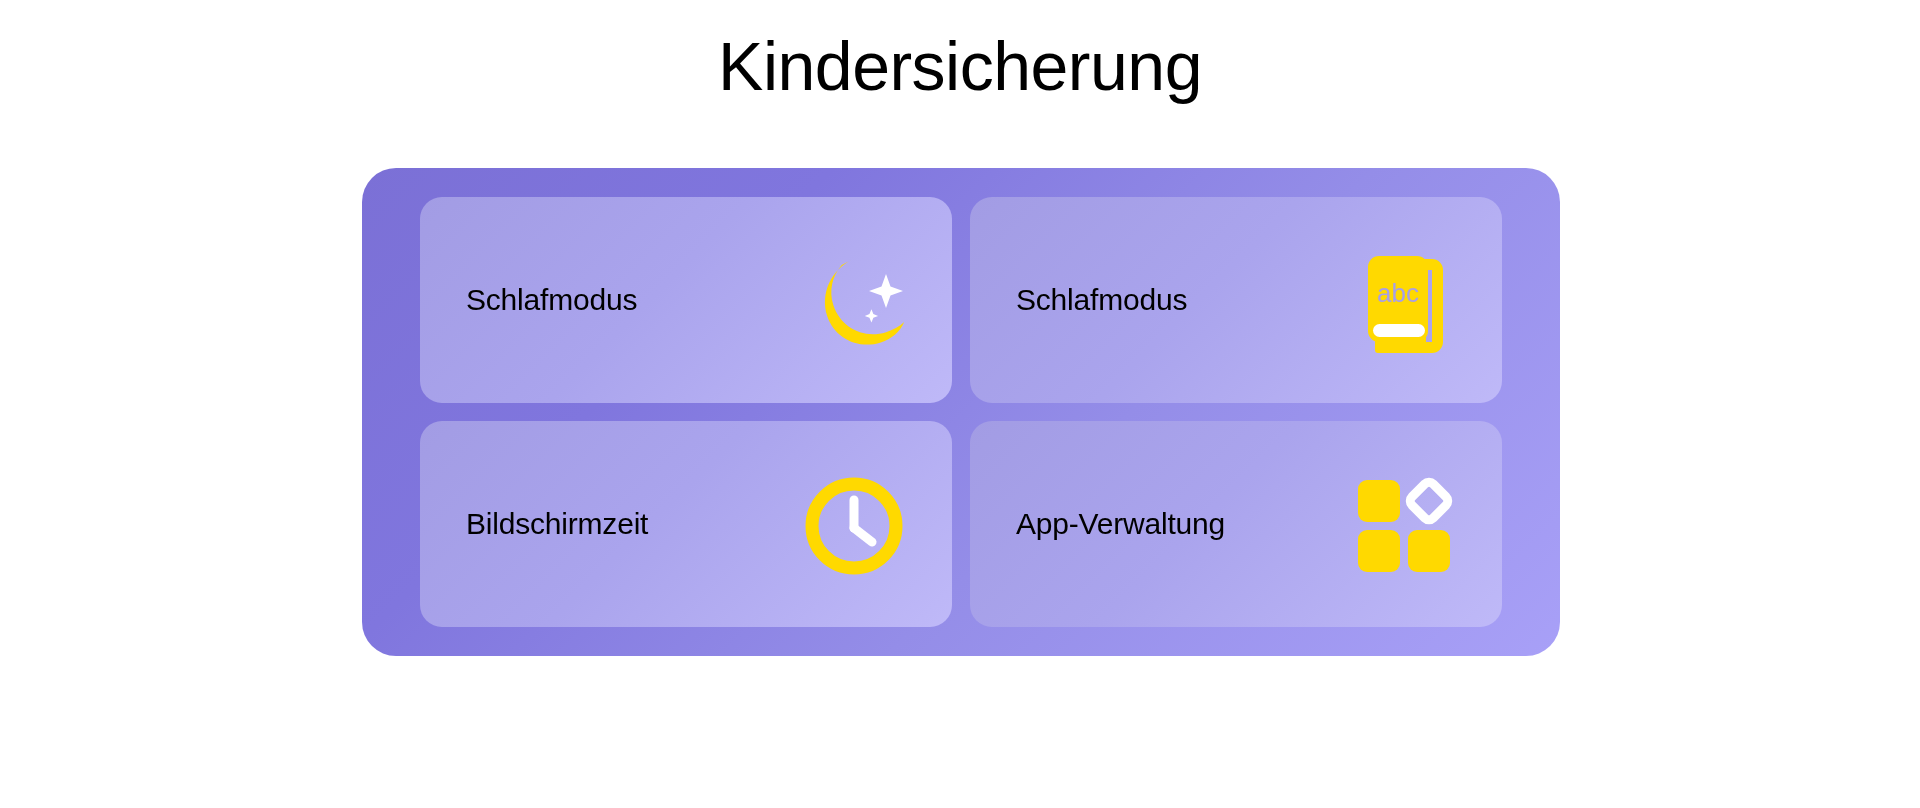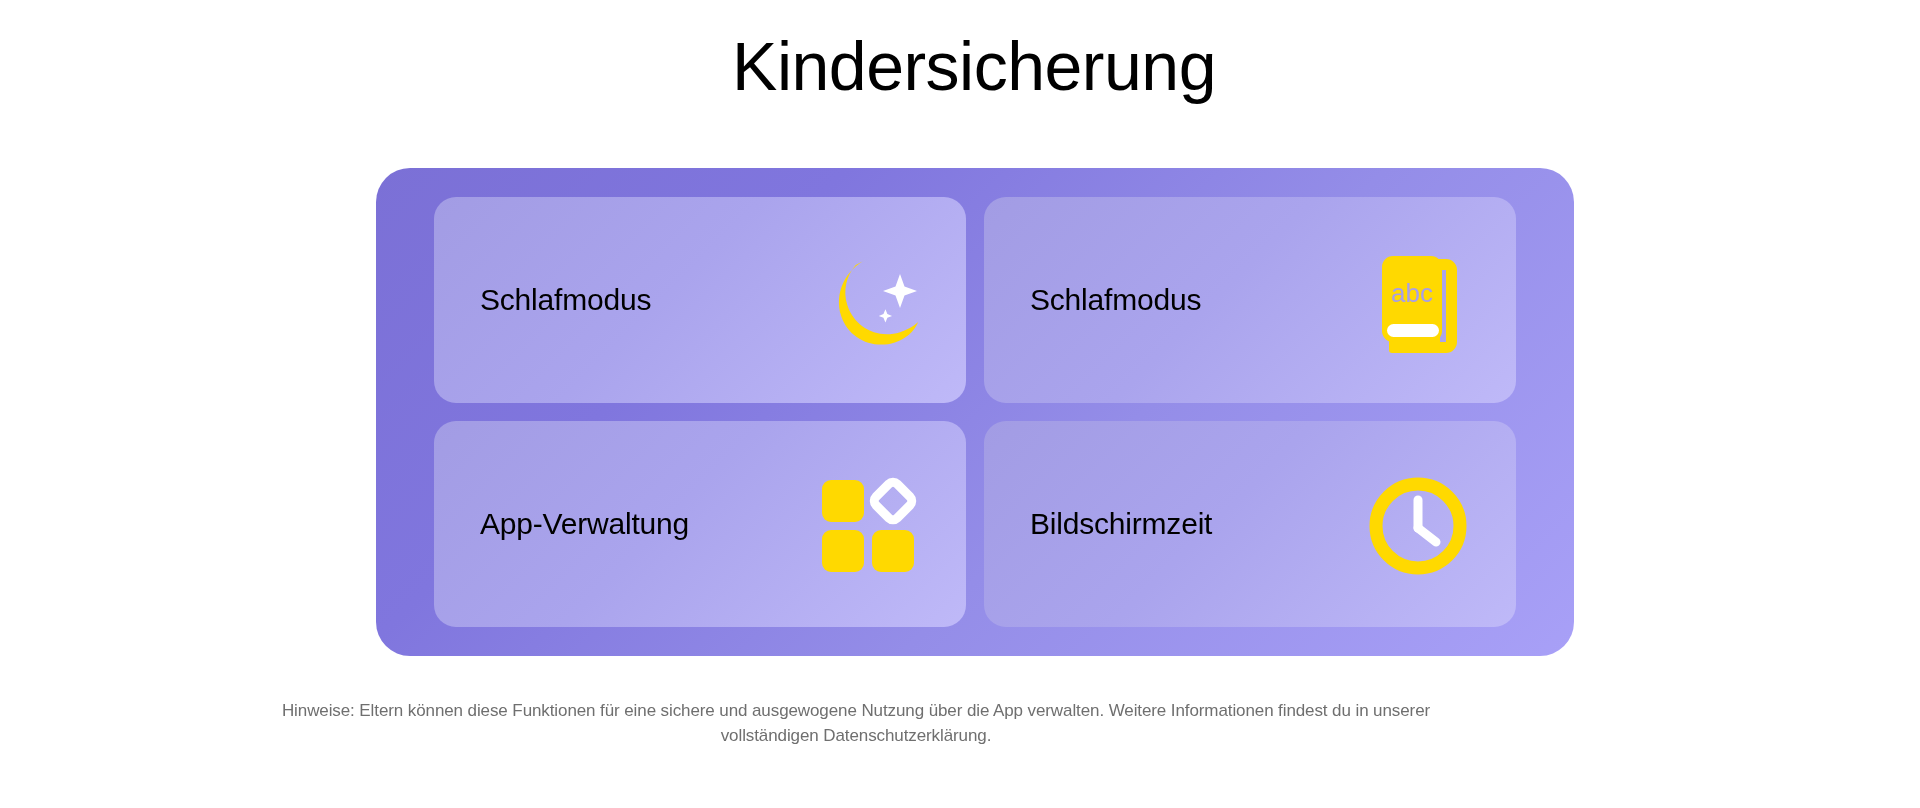--- a/index.html
+++ b/index.html
@@ -11,21 +11,20 @@
     background: #ffffff;
     font-family: "Liberation Sans", "DejaVu Sans", sans-serif;
     overflow: hidden;
   }
 
   .page {
     position: relative;
     width: 1684px;
     height: 808px;
     background: #ffffff;
-    margin-left: 14px;
   }
 
   
   .page-title {
     position: absolute;
     top: 22px;
     left: 0;
     width: 1920px;
     text-align: center;
     font-size: 68px;
@@ -131,39 +130,38 @@
           <rect x="14" y="6" width="60" height="86" rx="11" fill="#ffd900"></rect>
 
           <rect x="19" y="74" width="52" height="13" rx="6.5" fill="#ffffff"></rect>
 
           <text x="44" y="52" text-anchor="middle" font-family="'Liberation Sans','DejaVu Sans',sans-serif" font-size="26" fill="#a79fe8">abc</text>
         </svg>
       </span>
     </div>
 
     <div class="card">
+      <span class="card-label">Bildschirmzeit</span>
+      <span class="card-icon">
+        <svg width="104" height="104" viewBox="0 0 104 104" aria-hidden="true">
+          <circle cx="52" cy="52" r="42" fill="none" stroke="#ffd900" stroke-width="13"></circle>
+          <path d="M52 26 V54" stroke="#ffffff" stroke-width="9" stroke-linecap="round" fill="none"></path>
+          <path d="M52 54 L70 68" stroke="#ffffff" stroke-width="9" stroke-linecap="round" fill="none"></path>
+        </svg>
+      </span>
+    </div>
+
+    <div class="card">
       <span class="card-label">App-Verwaltung</span>
       <span class="card-icon">
         <svg width="104" height="104" viewBox="0 0 104 104" aria-hidden="true">
           <rect x="6" y="6" width="42" height="42" rx="9" fill="#ffd900"></rect>
           <rect x="6" y="56" width="42" height="42" rx="9" fill="#ffd900"></rect>
           <rect x="56" y="56" width="42" height="42" rx="9" fill="#ffd900"></rect>
           <rect x="62" y="12" width="30" height="30" rx="6" fill="none" stroke="#ffffff" stroke-width="9" stroke-linejoin="round" transform="rotate(45 77 27)"></rect>
         </svg>
       </span>
     </div>
 
-    <div class="card">
-      <span class="card-label">Bildschirmzeit</span>
-      <span class="card-icon">
-        <svg width="104" height="104" viewBox="0 0 104 104" aria-hidden="true">
-          <circle cx="52" cy="52" r="42" fill="none" stroke="#ffd900" stroke-width="13"></circle>
-          <path d="M52 26 V54" stroke="#ffffff" stroke-width="9" stroke-linecap="round" fill="none"></path>
-          <path d="M52 54 L70 68" stroke="#ffffff" stroke-width="9" stroke-linecap="round" fill="none"></path>
-        </svg>
-      </span>
-    </div>
-
   </div>
 
-  <p class="footnote">Hinweise: Eltern können diese Funktionen für eine sichere und ausgewogene Nutzung über die App verwalten. Weitere Informationen findest du in unserer vollständigen Datenschutzerklärung.</p>
 
 </div>
 
 </body></html>

